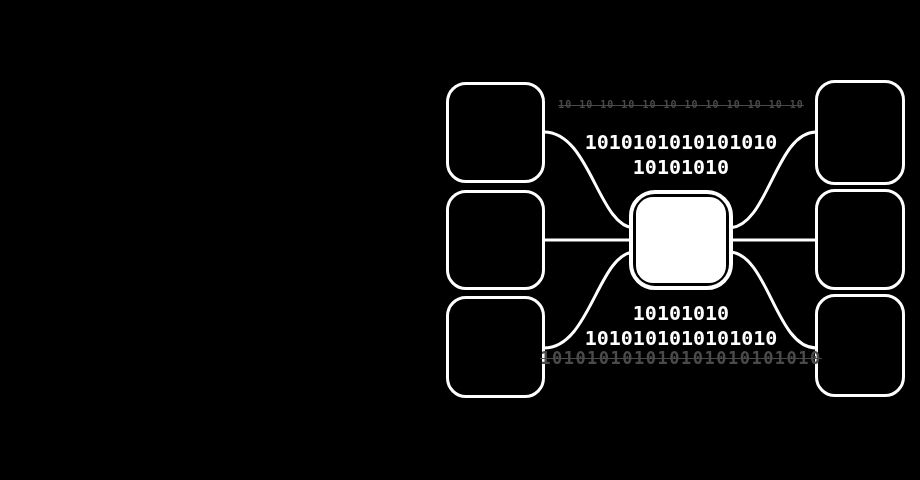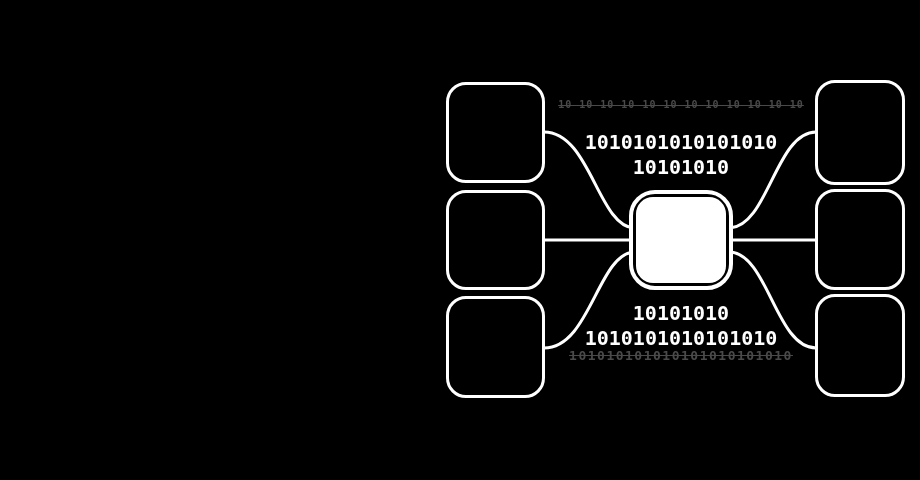--- a/index.html
+++ b/index.html
@@ -65,21 +65,21 @@
   .bin.faint{
     color:var(--faint);
     text-decoration:line-through;
     text-align:center;
   }
   .row-t1{top:99px;font-size:10px;letter-spacing:1px;}
   .row-t2{top:130px;}
   .row-t3{top:155px;}
   .row-b1{top:301px;}
   .row-b2{top:326px;}
-  .row-b3{top:348px;font-size:13px;letter-spacing:1.5px;}
+  .row-b3{top:348px;font-size:17px;letter-spacing:1.5px;}
 </style>
 </head>
 <body>
 
 <div class="stage">
   <div>
 
     <svg class="connectors" viewBox="0 0 920 480" xmlns="http://www.w3.org/2000/svg">
       <path d="M544,132 C590,132 598,226 634,228"></path>
       <path d="M544,240 L634,240"></path>

